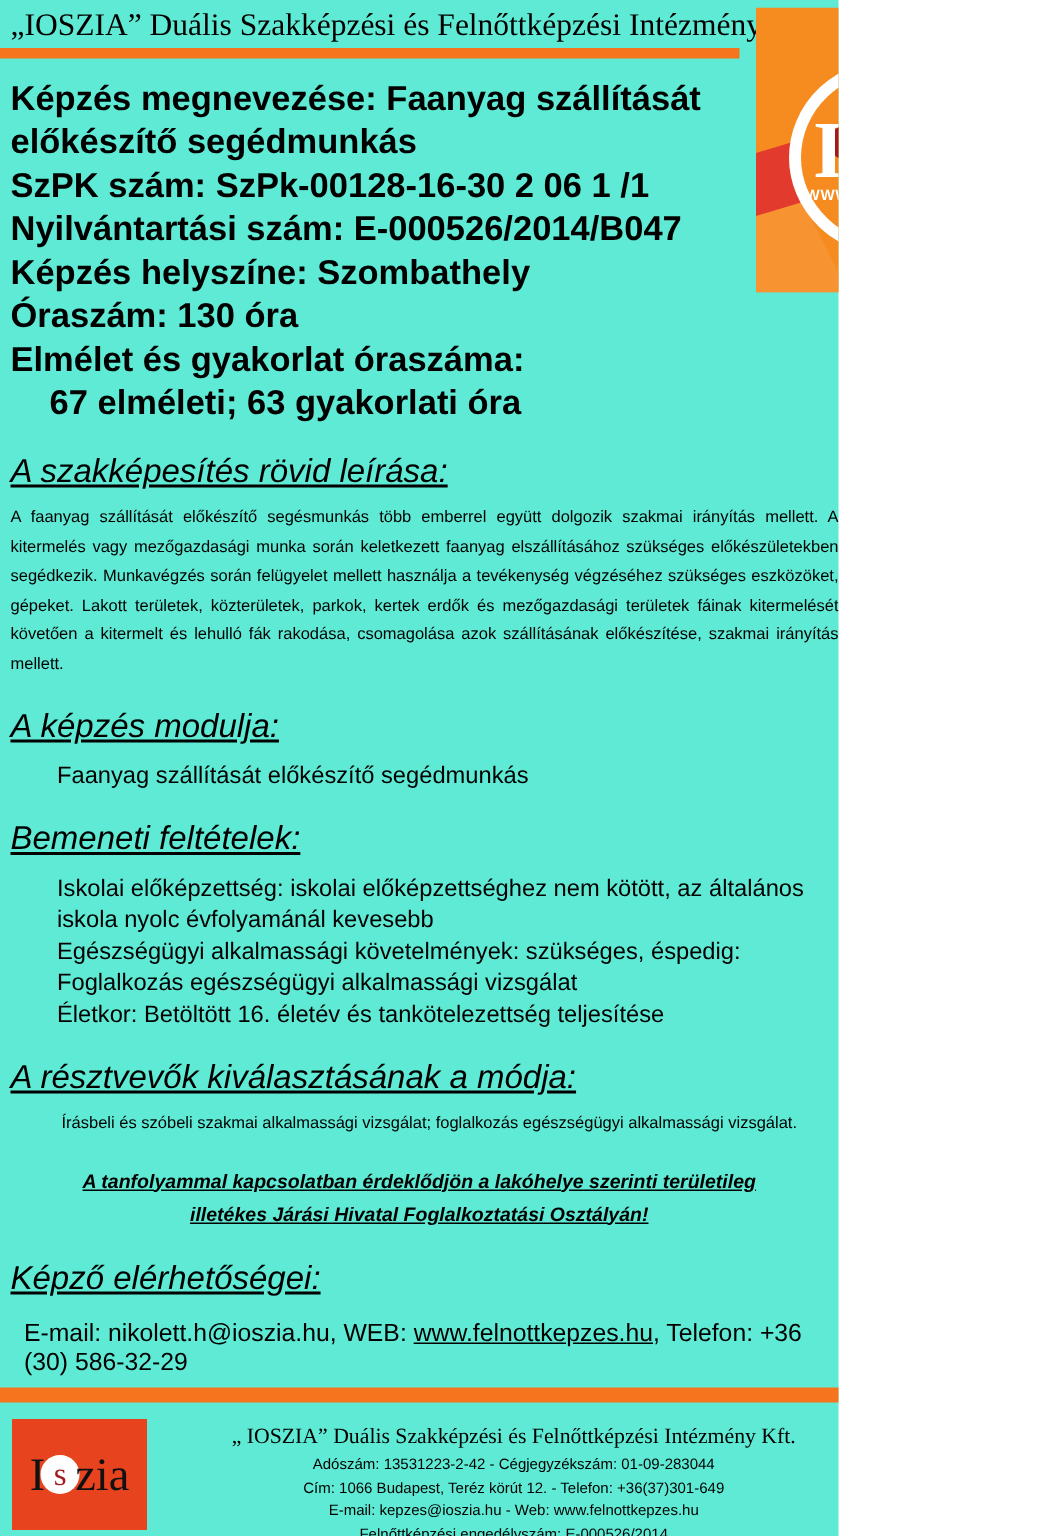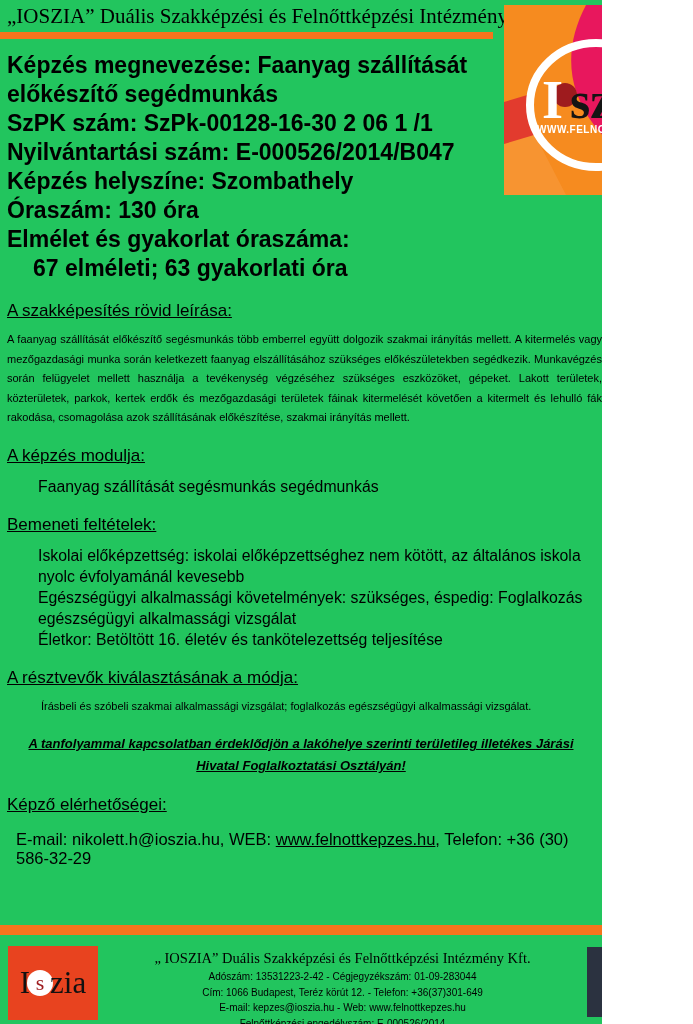--- a/index.html
+++ b/index.html
@@ -1,18 +1,18 @@
 <!DOCTYPE html>
 <html style="--accent_orange: #F5741D; --logo_orange: #F68B1F; --logo_orange_light: #F89C3F; --logo_pink: #E8175D; --logo_red_band: #E23B2E; --logo_dot: #9E1B1E; --footer_red: #E8431F; --footer_navy: #2B3240;"><head>
 <meta charset="utf-8">
 <style>
   html,body { margin:0; padding:0; background:#fff; }
   .page {
-    position:relative; width:602px; height:1024px; overflow:hidden;
-    background:#22c55e; color:#000;
+    position:relative; width:559px; height:1024px; overflow:hidden;
+    background:#5eead4; color:#000;
     font-family:"Liberation Sans","DejaVu Sans",sans-serif;
   }
   
   .topbar-title {
     font-family:"Liberation Serif","DejaVu Serif",serif;
     font-size:21px; padding:4px 0 0 7px; white-space:nowrap;
   }
   .topbar-rule {
     width:493px; height:7px; margin-top:3px;
     background:var(--accent_orange,#F5741D);
@@ -20,22 +20,23 @@
   
   .logo-wrap { position:absolute; left:504px; top:5px; width:176px; height:190px; }
   
   .course {
     margin:12px 8px 0 7px; width:500px;
     font-weight:700; font-size:23px; line-height:29px;
   }
   .course-line.indented { padding-left:26px; }
   
   .section-h {
-    font-size:17px; font-weight:400; text-decoration:underline;
+    font-size:22px; font-weight:400; text-decoration:underline;
     margin:18px 8px 0 7px;
+    font-style:italic;
   }
   .body-text {
     font-size:11px; line-height:19.5px; text-align:justify;
     margin:9px 0 0 7px;
   }
   .indent-block { margin:10px 9px 0 38px; font-size:15.8px; line-height:21px; }
   .selection-p { text-indent:34px; }
   .notice {
     font-weight:700; font-style:italic; font-size:13px; line-height:22px;
     text-align:center; margin:17px 28px 0 28px;text-decoration:underline;
@@ -107,21 +108,21 @@
     <div class="course-line">Képzés helyszíne: Szombathely</div>
     <div class="course-line">Óraszám: 130 óra</div>
     <div class="course-line">Elmélet és gyakorlat óraszáma:</div>
     <div class="course-line indented">67 elméleti; 63 gyakorlati óra</div>
   </div>
 
   <div class="section-h">A szakképesítés rövid leírása:</div>
   <div class="body-text">A faanyag szállítását előkészítő segésmunkás több emberrel együtt dolgozik szakmai irányítás mellett. A kitermelés vagy mezőgazdasági munka során keletkezett faanyag elszállításához szükséges előkészületekben segédkezik. Munkavégzés során felügyelet mellett használja a tevékenység végzéséhez szükséges eszközöket, gépeket. Lakott területek, közterületek, parkok, kertek erdők és mezőgazdasági területek fáinak kitermelését követően a kitermelt és lehulló fák rakodása, csomagolása azok szállításának előkészítése, szakmai irányítás mellett.</div>
 
   <div class="section-h">A képzés modulja:</div>
-  <div class="indent-block">Faanyag szállítását segésmunkás segédmunkás</div>
+  <div class="indent-block">Faanyag szállítását előkészítő segédmunkás</div>
 
   <div class="section-h">Bemeneti feltételek:</div>
   <div class="indent-block">
     <div>Iskolai előképzettség: iskolai előképzettséghez nem kötött, az általános iskola nyolc évfolyamánál kevesebb</div>
     <div>Egészségügyi alkalmassági követelmények: szükséges, éspedig: Foglalkozás egészségügyi alkalmassági vizsgálat</div>
     <div>Életkor: Betöltött 16. életév és tankötelezettség teljesítése</div>
   </div>
 
   <div class="section-h">A résztvevők kiválasztásának a módja:</div>
   <div class="body-text selection-p">Írásbeli és szóbeli szakmai alkalmassági vizsgálat; foglalkozás egészségügyi alkalmassági vizsgálat.</div>

